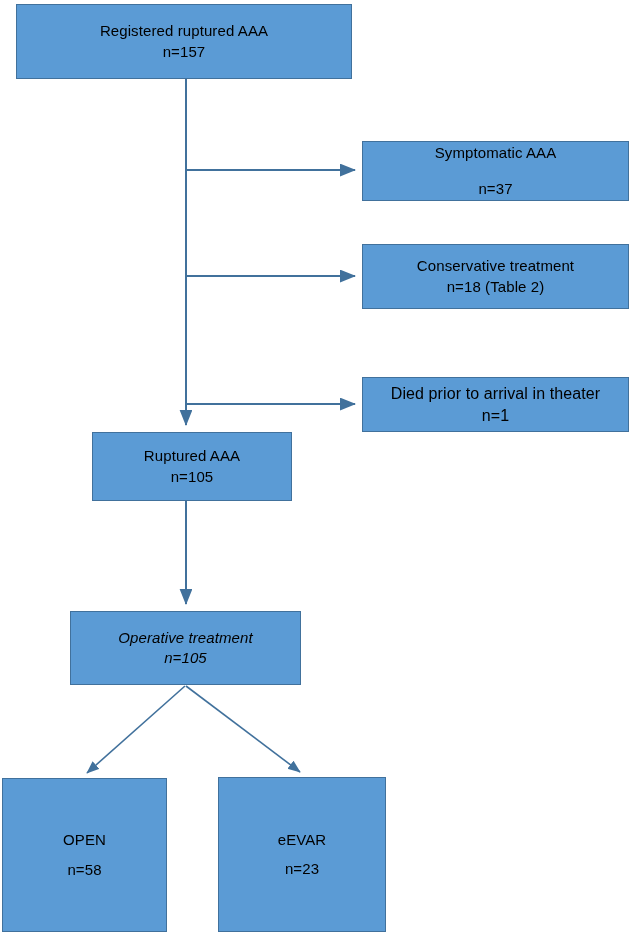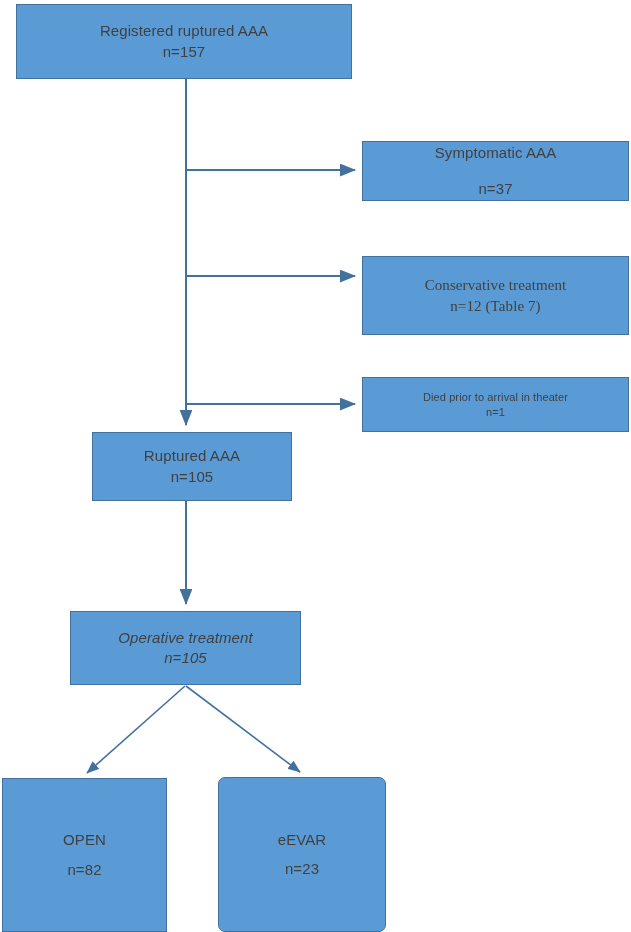--- a/index.html
+++ b/index.html
@@ -23,21 +23,21 @@
     top: 0;
     width: 631px;
     height: 932px;
     pointer-events: none;
   }
   .node {
     position: absolute;
     box-sizing: border-box;
     background: #5B9BD5;
     border: 1px solid #41719C;
-    color: #404040;
+    color: #000000;
     display: flex;
     flex-direction: column;
     align-items: center;
     justify-content: center;
     text-align: right;
     font-size: 15px;
     line-height: 1.35;
     letter-spacing: 0.1px;
   }
   .node .line1 { display: block; }
@@ -45,42 +45,41 @@
 
   
   #node-registered {
     left: 16px; top: 4px; width: 336px; height: 75px;
   }
   
   #node-symptomatic {
     left: 362px; top: 141px; width: 267px; height: 60px; gap: 15px;
   }
   #node-conservative {
-    left: 362px; top: 256px; width: 267px; height: 79px; font-family: Liberation Serif, serif;
+    left: 362px; top: 244px; width: 267px; height: 65px;
   }
   #node-died {
     left: 362px; top: 377px; width: 267px; height: 55px;
-    font-size: 11px;
+    font-size: 16px;
   }
   
   #node-ruptured {
     left: 92px; top: 432px; width: 200px; height: 69px;
   }
   #node-operative {
     left: 70px; top: 611px; width: 231px; height: 74px; font-style: italic;
   }
   
   #node-open {
     left: 2px; top: 778px; width: 165px; height: 154px;
     justify-content: center;
   }
   #node-eevar {
     left: 218px; top: 777px; width: 168px; height: 155px;
     justify-content: center;
-    border-radius: 7px;
   }
   #node-open .line1, #node-eevar .line1 { margin-bottom: 9px; }
 </style>
 </head>
 <body>
 
 <div id="flowchart">
 
   <svg id="edges" viewBox="0 0 631 932" width="631" height="932" aria-hidden="true">
     <defs>
@@ -109,41 +108,41 @@
     <span class="line2">n=157</span>
   </div>
 
   <div class="node" id="node-symptomatic">
     <span class="line1">Symptomatic AAA</span>
     <span class="line2">n=37</span>
   </div>
 
   <div class="node" id="node-conservative">
     <span class="line1">Conservative treatment</span>
-    <span class="line2">n=12 (Table 7)</span>
+    <span class="line2">n=18 (Table 2)</span>
   </div>
 
   <div class="node" id="node-died">
     <span class="line1">Died prior to arrival in theater</span>
     <span class="line2">n=1</span>
   </div>
 
   <div class="node" id="node-ruptured">
     <span class="line1">Ruptured AAA</span>
     <span class="line2">n=105</span>
   </div>
 
   <div class="node" id="node-operative">
     <span class="line1">Operative treatment</span>
     <span class="line2">n=105</span>
   </div>
 
   <div class="node" id="node-open">
     <span class="line1">OPEN</span>
-    <span class="line2">n=82</span>
+    <span class="line2">n=58</span>
   </div>
 
   <div class="node" id="node-eevar">
     <span class="line1">eEVAR</span>
     <span class="line2">n=23</span>
   </div>
 
 </div>
 
 </body></html>

